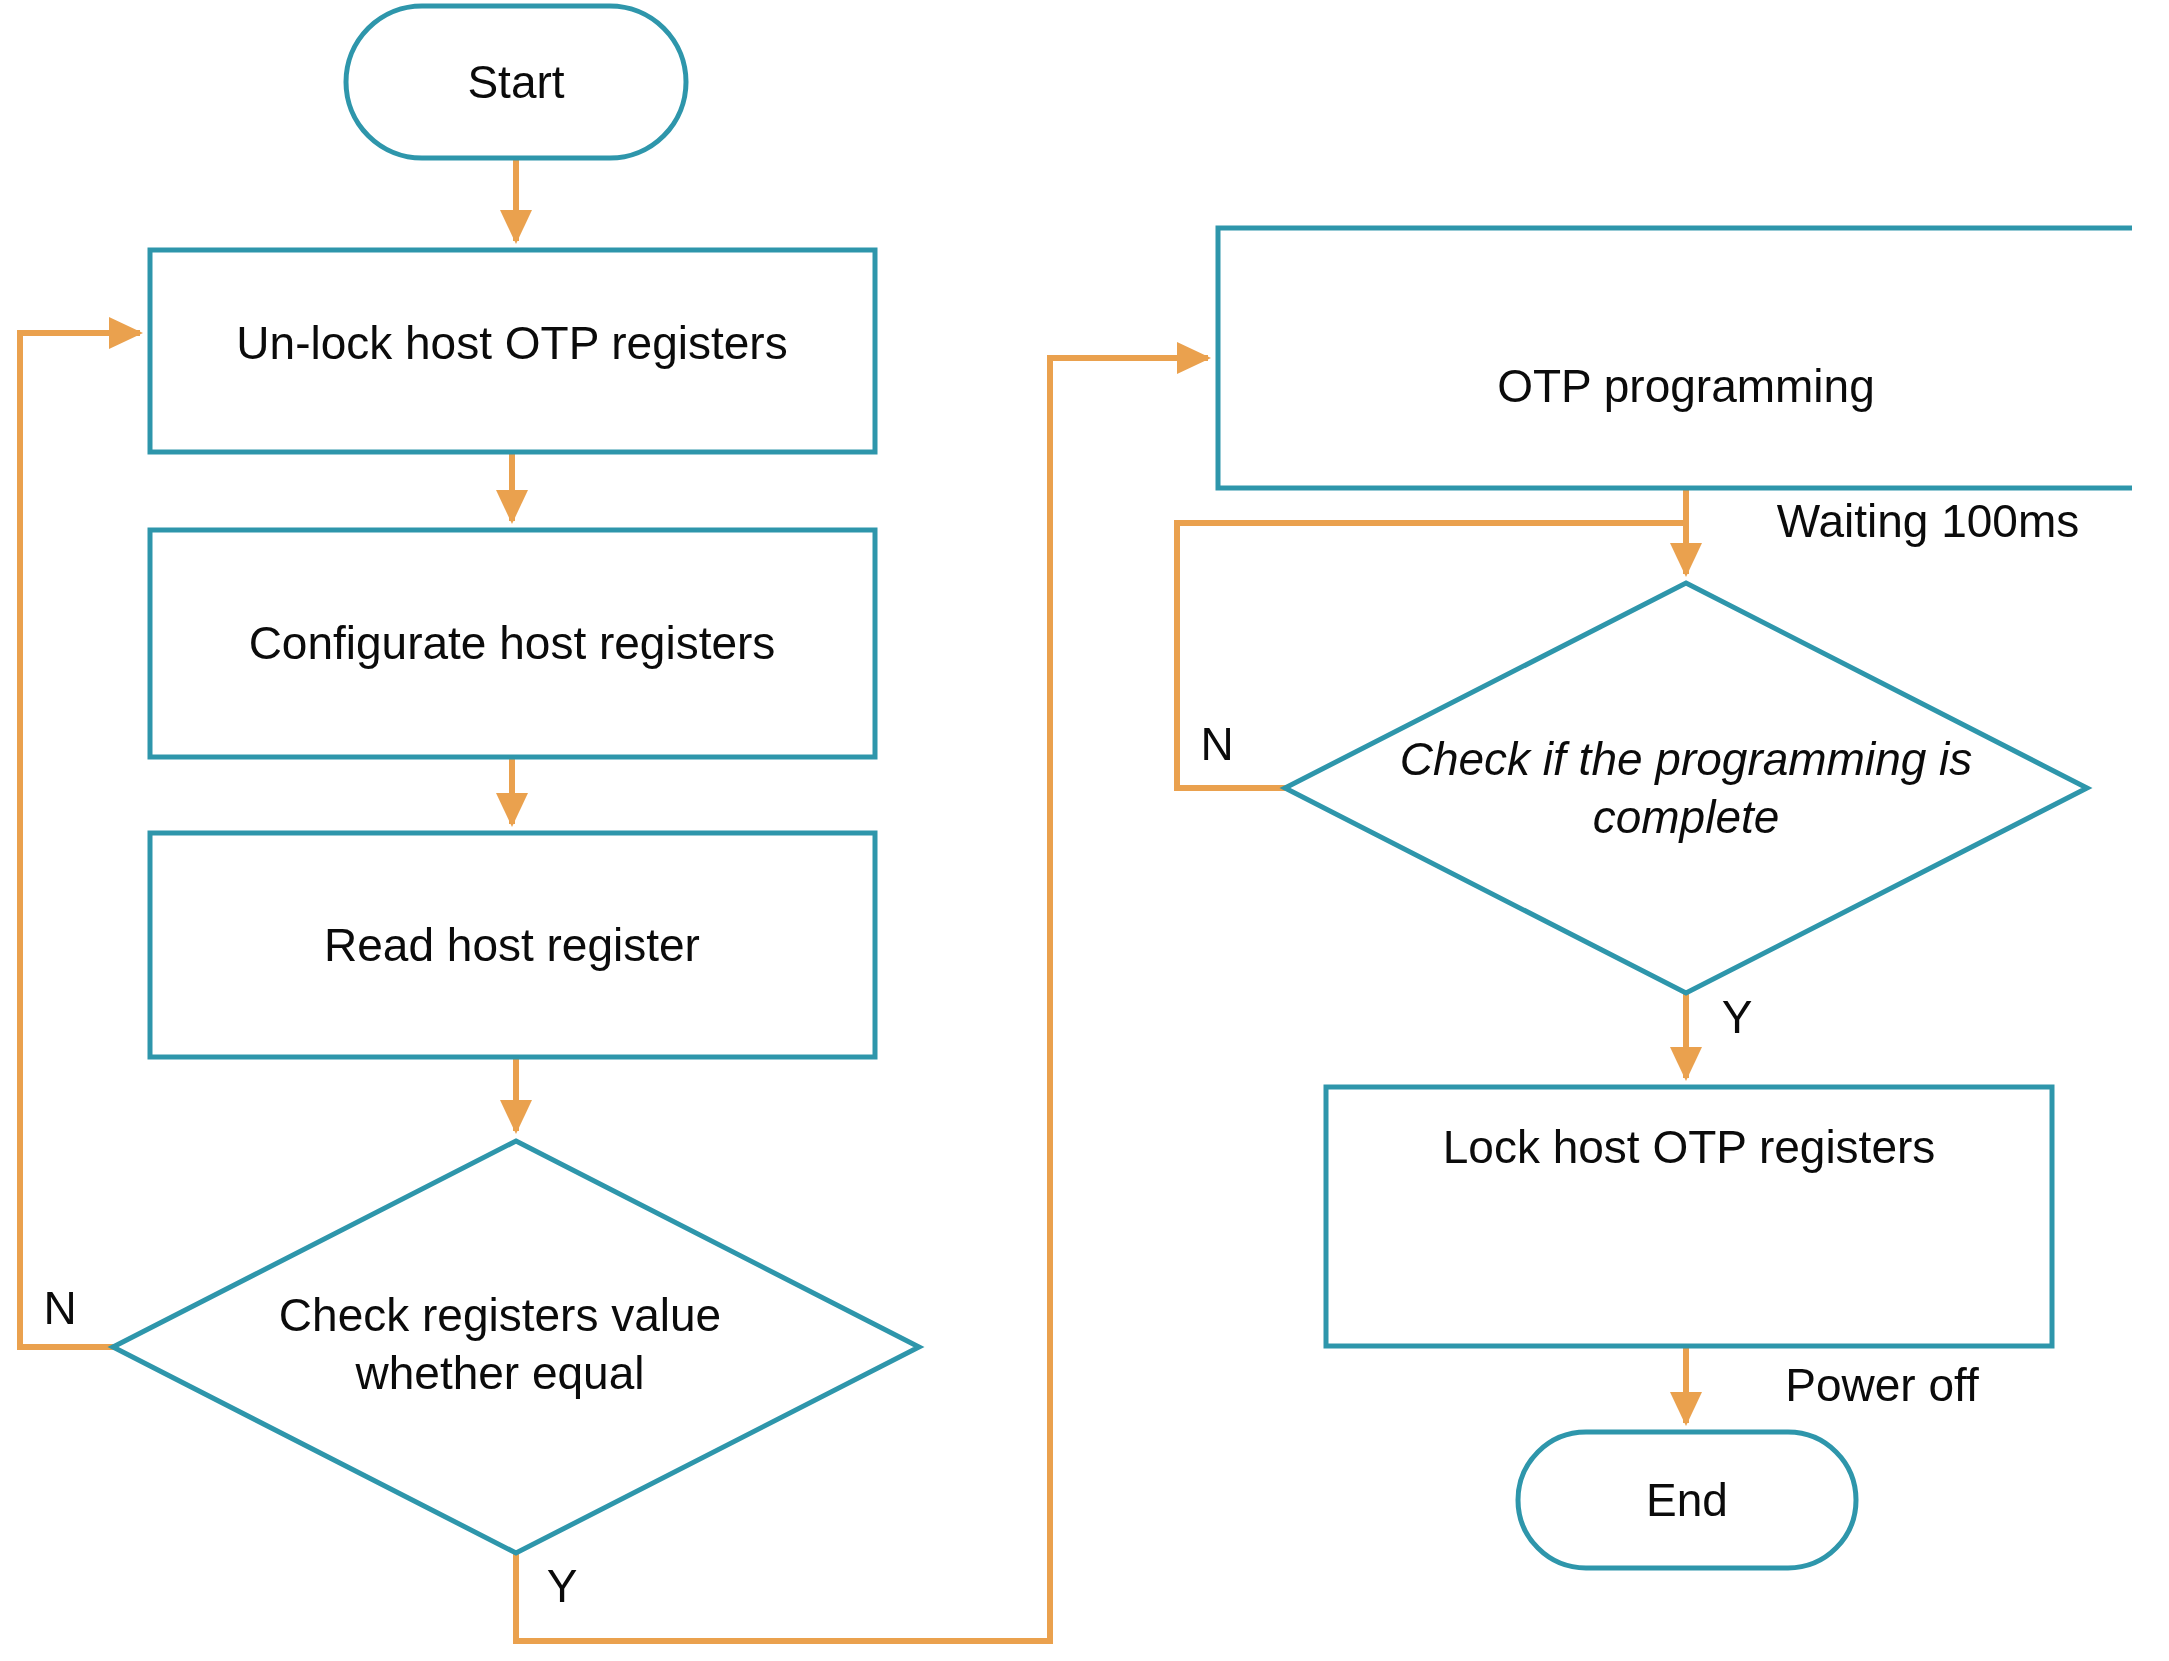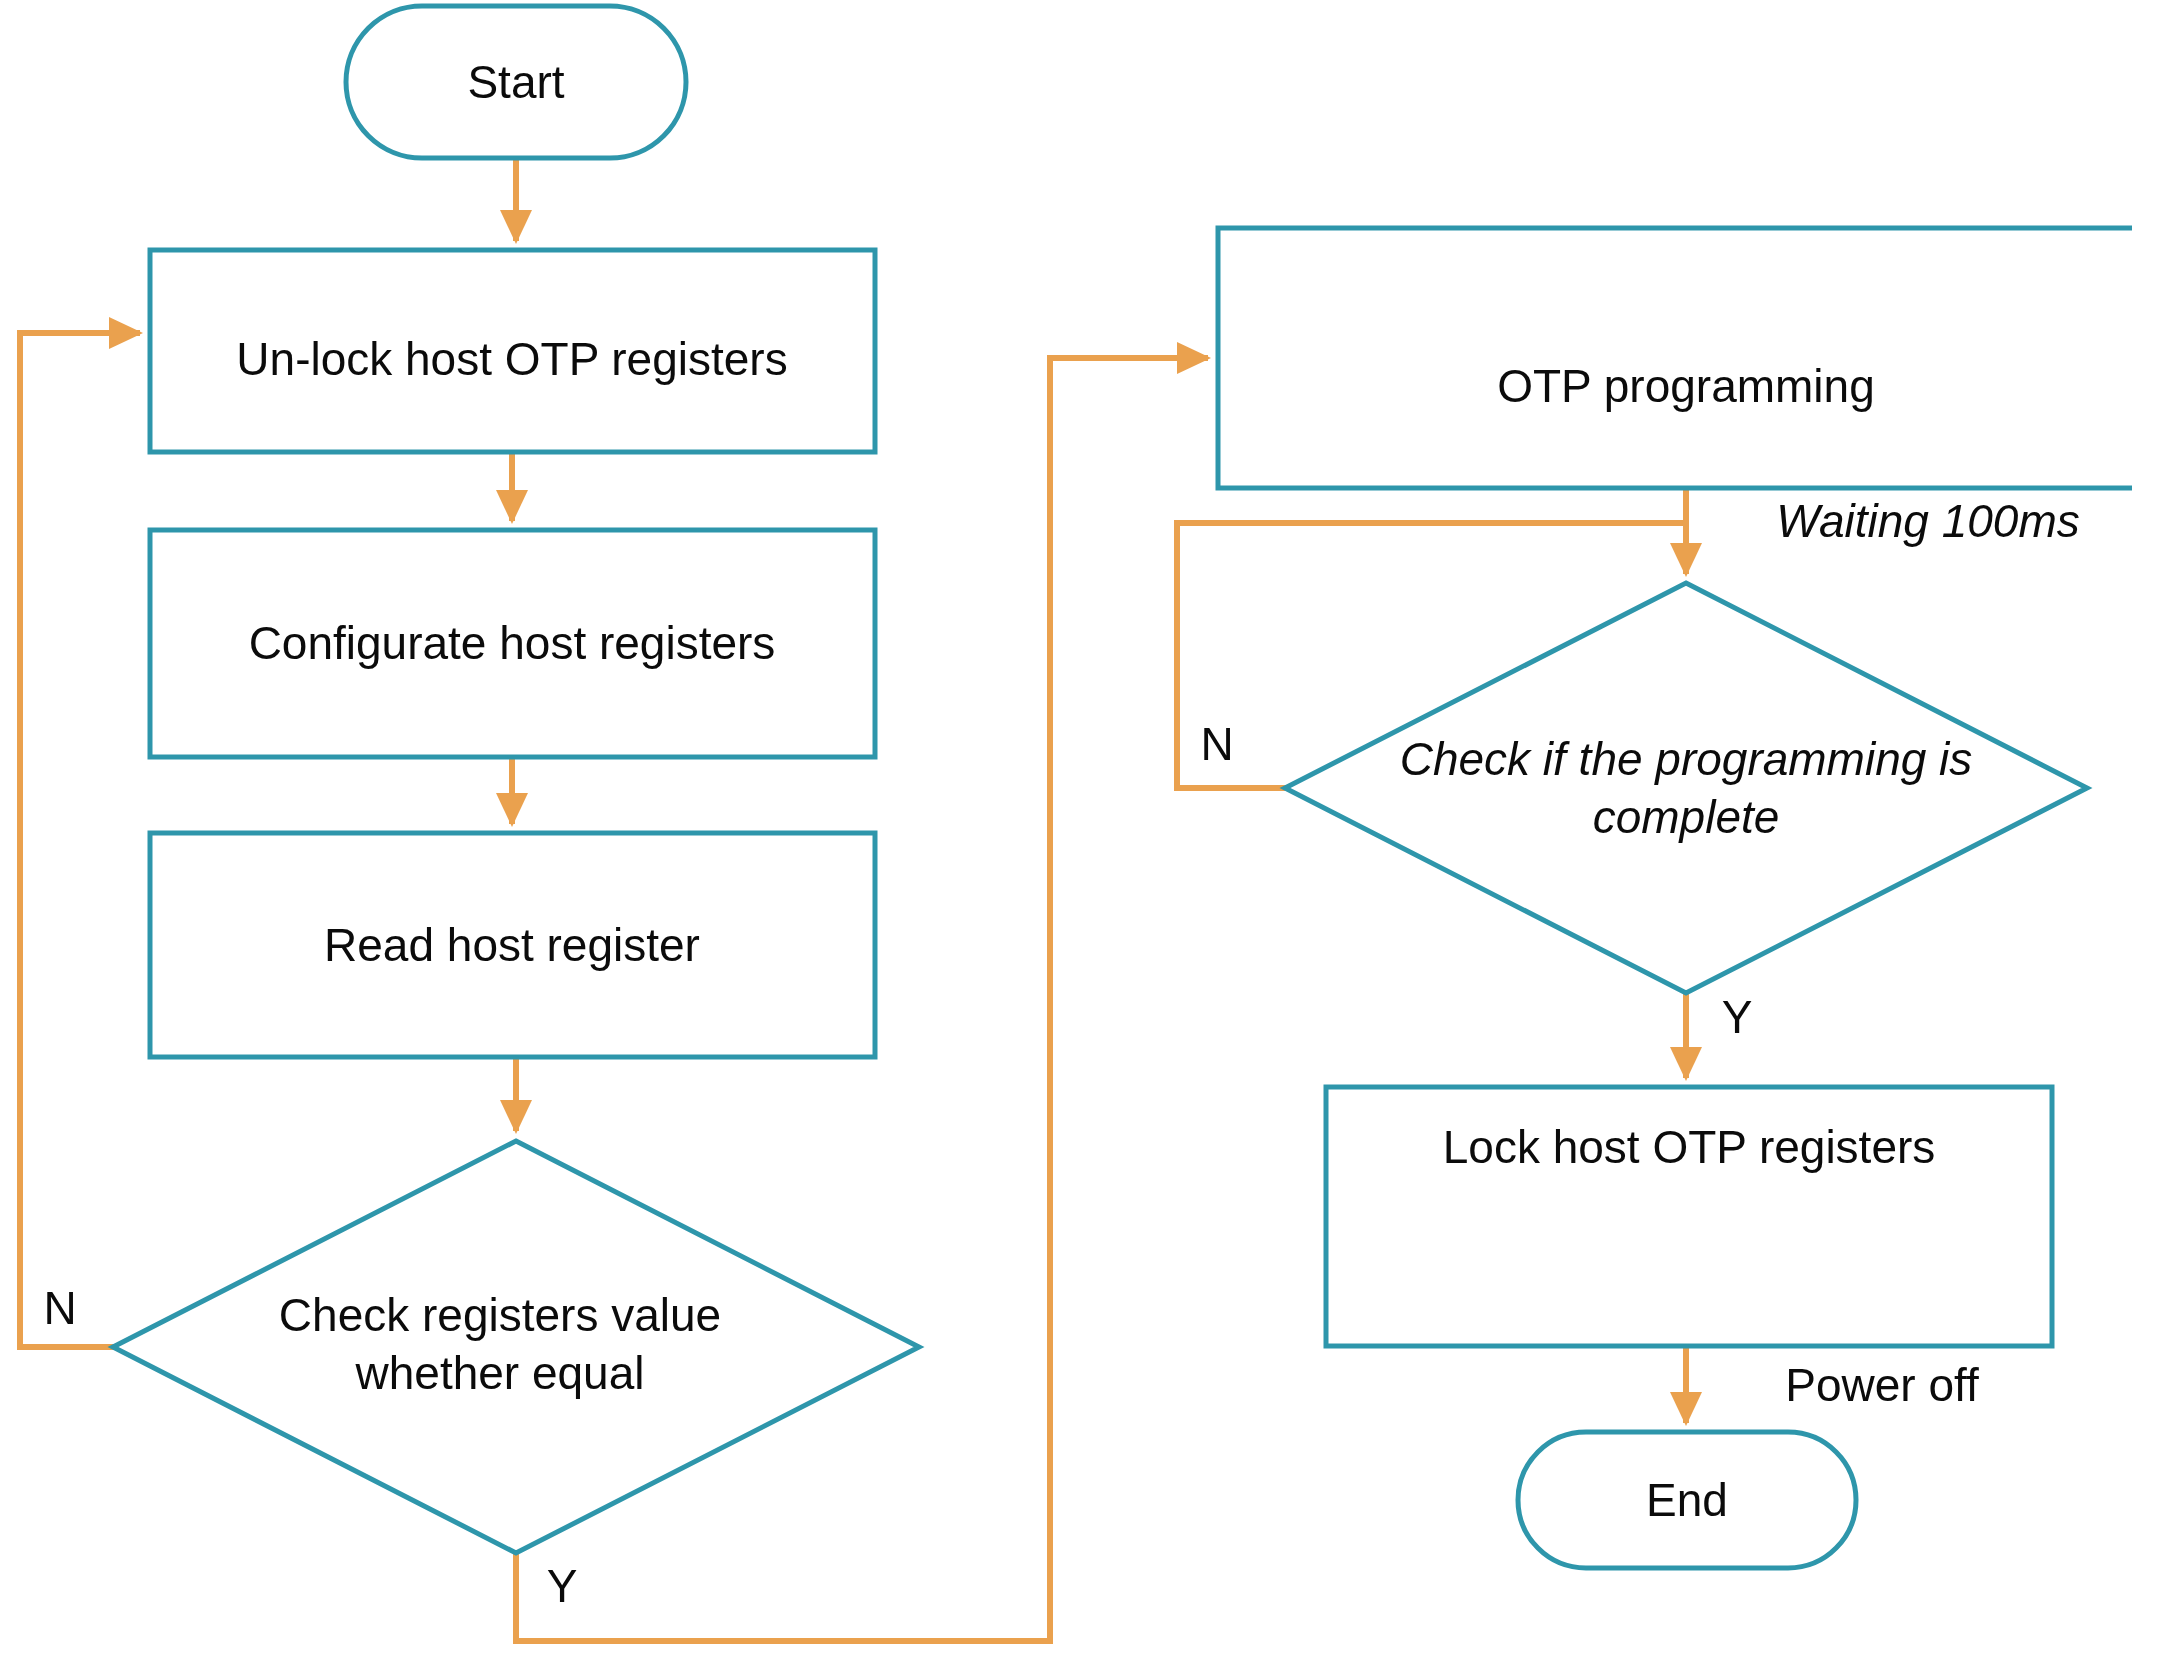--- a/index.html
+++ b/index.html
@@ -79,21 +79,21 @@
       <polygon points="516,1141 919,1347 516,1553 113,1347"></polygon>
       <rect x="1218" y="228" width="936" height="260"></rect>
       <polygon points="1686,583 2087,788 1686,993 1285,788"></polygon>
       <rect x="1326" y="1087" width="726" height="259"></rect>
       <rect x="1518" y="1432" width="338" height="136" rx="68" ry="68"></rect>
     </g>
   </svg>
 
   <div class="lbl" style="left:516px; top:83px;">Start</div>
 
-  <div class="lbl" style="left:512px; top:360px;text-align:center;">Un-lock host OTP registers</div>
+  <div class="lbl" style="left:512px; top:344px;text-align:center;">Un-lock host OTP registers</div>
 
   <div class="lbl" style="left:512px; top:644px;">Configurate host registers</div>
 
   <div class="lbl" style="left:512px; top:946px;">Read host register</div>
 
   <div class="lbl wrap" style="left:500px; top:1345px; width:560px;">Check registers value whether equal</div>
 
   <div class="lbl" style="left:1686px; top:360px;margin-top:27px;">OTP programming</div>
 
   <div class="lbl wrap" style="left:1686px; top:789px; width:700px;font-style:italic;">Check if the programming is complete</div>
@@ -103,17 +103,17 @@
   <div class="lbl" style="left:1687px; top:1501px;">End</div>
 
   <div class="edge-lbl" style="left:60px; top:1308px;">N</div>
 
   <div class="edge-lbl" style="left:562px; top:1586px;">Y</div>
 
   <div class="edge-lbl" style="left:1217px; top:744px;">N</div>
 
   <div class="edge-lbl" style="left:1737px; top:1017px;">Y</div>
 
-  <div class="edge-lbl" style="left:1928px; top:521px;font-style:italic;">Waiting 100ms</div>
+  <div class="edge-lbl" style="left:1928px; top:521px;">Waiting 100ms</div>
 
   <div class="edge-lbl" style="left:1882px; top:1385px;">Power off</div>
 
 </div>
 
 </body></html>

